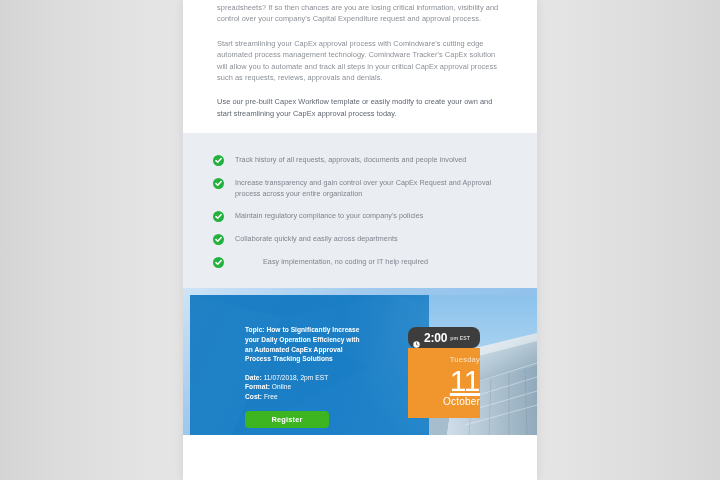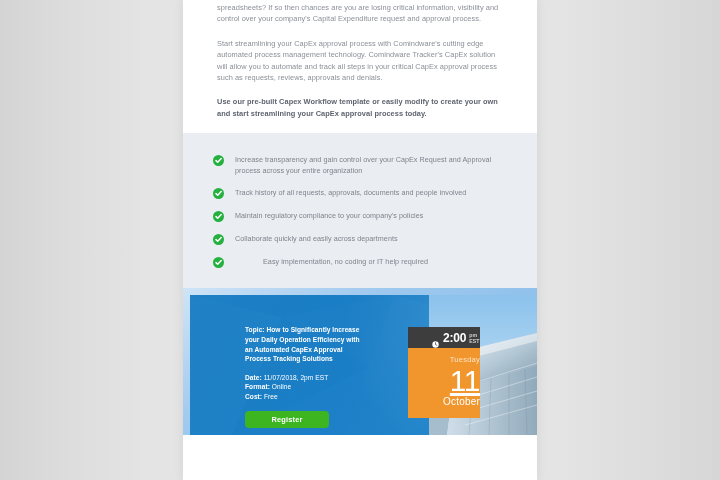--- a/index.html
+++ b/index.html
@@ -48,21 +48,21 @@
     font-size: 7.4px;
     line-height: 11.4px;
     color: #8a8f96;
     letter-spacing: 0.05px;
   }
   .copy-para.first {
     margin-top: 0;
     padding-top: 2px;
   }
   .copy-para.bold-cta {
-    font-weight: bold;
+    font-weight: normal;
     color: #5e6470;
     margin-bottom: 0;
   }
 
   
   .benefits-section {
     background: #eaedf2;
     padding: 22px 30px 20px 30px;
   }
   .benefit-row {
@@ -172,22 +172,23 @@
     position: absolute;
     left: 218px;
     top: 32px;
     width: 72px;
   }
   .clock-bar {
     height: 21px;
     background: #3d3d3d;
     display: flex;
     align-items: center;
-    padding-left: 24px;
+    padding-left: 5px;
     box-sizing: border-box;
+    border-radius: 8px;
   }
   .clock-icon {
     width: 7px;
     height: 7px;
     margin-right: 4px;
     flex: 0 0 auto;
   }
   .clock-time {
     color: #ffffff;
     font-size: 12px;
@@ -243,31 +244,31 @@
     <div class="benefits-section">
 
 
       <div class="benefit-row">
         <span class="check-icon">
           <svg width="11" height="11" viewBox="0 0 11 11">
             <circle cx="5.5" cy="5.5" r="5.5" fill="#24b13f"></circle>
             <path d="M3 5.6 L4.7 7.3 L8.2 3.6" stroke="#ffffff" stroke-width="1.5" fill="none" stroke-linecap="round" stroke-linejoin="round"></path>
           </svg>
         </span>
+        <span class="benefit-text">Track history of all requests, approvals, documents and people involved</span>
+      </div>
+
+      <div class="benefit-row">
+        <span class="check-icon">
+          <svg width="11" height="11" viewBox="0 0 11 11">
+            <circle cx="5.5" cy="5.5" r="5.5" fill="#24b13f"></circle>
+            <path d="M3 5.6 L4.7 7.3 L8.2 3.6" stroke="#ffffff" stroke-width="1.5" fill="none" stroke-linecap="round" stroke-linejoin="round"></path>
+          </svg>
+        </span>
         <span class="benefit-text">Increase transparency and gain control over your CapEx Request and Approval process across your entire organization</span>
-      </div>
-
-      <div class="benefit-row">
-        <span class="check-icon">
-          <svg width="11" height="11" viewBox="0 0 11 11">
-            <circle cx="5.5" cy="5.5" r="5.5" fill="#24b13f"></circle>
-            <path d="M3 5.6 L4.7 7.3 L8.2 3.6" stroke="#ffffff" stroke-width="1.5" fill="none" stroke-linecap="round" stroke-linejoin="round"></path>
-          </svg>
-        </span>
-        <span class="benefit-text">Track history of all requests, approvals, documents and people involved</span>
       </div>
 
       <div class="benefit-row">
         <span class="check-icon">
           <svg width="11" height="11" viewBox="0 0 11 11">
             <circle cx="5.5" cy="5.5" r="5.5" fill="#24b13f"></circle>
             <path d="M3 5.6 L4.7 7.3 L8.2 3.6" stroke="#ffffff" stroke-width="1.5" fill="none" stroke-linecap="round" stroke-linejoin="round"></path>
           </svg>
         </span>
         <span class="benefit-text">Maintain  regulatory compliance to your company's policies</span>

